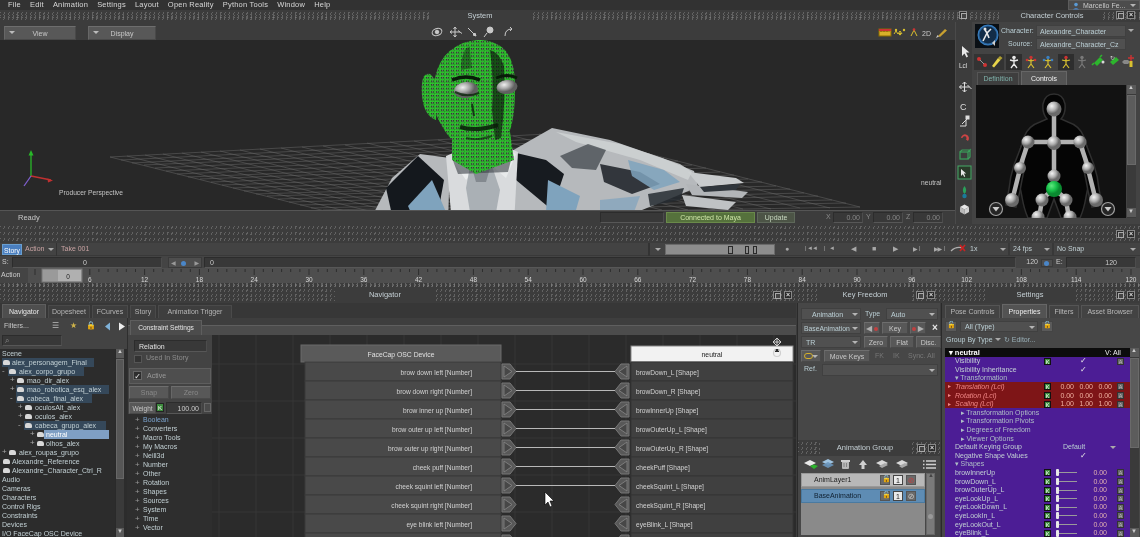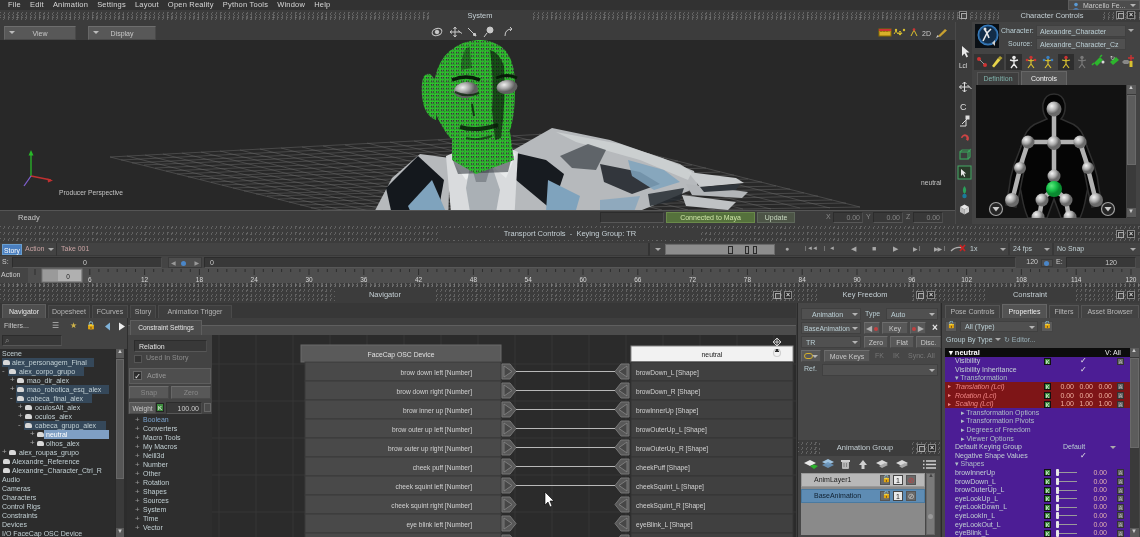--- a/index.html
+++ b/index.html
@@ -334,21 +334,20 @@
 <div class="abs" style="left:757px;top:1px;width:38px;height:11px;background:#4c5446;border:1px solid #5e685a;color:#c8d8c0;font-size:7px;text-align:center;line-height:10px;">Update</div>
 <span class="abs" style="left:826px;top:2px;font-size:7px;color:#888;">X</span>
 <div class="abs sunk" style="left:833px;top:1px;width:30px;height:11px;color:#888;font-size:7px;text-align:right;line-height:10px;"><span style="margin-right:2px;">0.00</span></div>
 <span class="abs" style="left:866px;top:2px;font-size:7px;color:#888;">Y</span>
 <div class="abs sunk" style="left:873px;top:1px;width:30px;height:11px;color:#888;font-size:7px;text-align:right;line-height:10px;"><span style="margin-right:2px;">0.00</span></div>
 <span class="abs" style="left:906px;top:2px;font-size:7px;color:#888;">Z</span>
 <div class="abs sunk" style="left:913px;top:1px;width:30px;height:11px;color:#888;font-size:7px;text-align:right;line-height:10px;"><span style="margin-right:2px;">0.00</span></div>
 </div>
 
 <div class="abs hatch" style="left:0;top:224px;width:1140px;height:19px;"></div>
-<div class="abs ptitle" style="left:440px;top:228px;width:260px;">Transport Controls&nbsp;&nbsp;-&nbsp;&nbsp;Keying Group: TR</div>
 <div class="floatico" style="left:1116px;top:230px;"></div>
 <div class="xico" style="left:1127px;top:230px;">×</div>
 
 <div class="abs" style="left:0;top:243px;width:1140px;height:40px;background:#444;" id="transport">
       <div class="abs" style="left:0;top:0;width:1140px;height:13px;background:#434343;border-bottom:1px solid #393939;"></div>
       <div class="abs" style="left:2px;top:1px;width:20px;height:11px;background:#4a7fc0;color:#fff;font-size:6.8px;text-align:center;line-height:11px;border:1px solid #6a9fd0;">Story</div>
       <span class="abs" style="left:25px;top:2px;font-size:7px;color:#c9a3a3;">Action</span>
       <span class="abs" style="left:48px;top:5px;width:0;height:0;border:3px solid transparent;border-top-color:#aaa;"></span>
       <div class="abs" style="left:56px;top:0;width:1px;height:13px;background:#333;"></div>
       <span class="abs" style="left:61px;top:2px;font-size:7px;color:#c9a3a3;">Take 001</span>
@@ -429,21 +428,21 @@
         <text x="1021.4" y="13.5" font-size="6.5" fill="#d8d8d8" text-anchor="middle" font-family="Liberation Sans">108</text>
         <text x="1076.2" y="13.5" font-size="6.5" fill="#d8d8d8" text-anchor="middle" font-family="Liberation Sans">114</text>
         <text x="1131.0" y="13.5" font-size="6.5" fill="#d8d8d8" text-anchor="middle" font-family="Liberation Sans">120</text>
       </svg>
     </div>
 
 <div class="abs hatch" style="left:0;top:283px;width:1140px;height:4px;"></div>
 <div class="abs hatch" style="left:0;top:287px;width:1140px;height:16px;"></div>
 <div class="abs ptitle" style="left:335px;top:289px;width:100px;">Navigator</div>
 <div class="abs ptitle" style="left:820px;top:289px;width:90px;">Key Freedom</div>
-<div class="abs ptitle" style="left:985px;top:289px;width:90px;">Constraint</div>
+<div class="abs ptitle" style="left:985px;top:289px;width:90px;">Settings</div>
 <div class="floatico" style="left:773px;top:291px;"></div>
     <div class="xico" style="left:784px;top:291px;">×</div>
 <div class="floatico" style="left:916px;top:291px;"></div>
     <div class="xico" style="left:927px;top:291px;">×</div>
 <div class="floatico" style="left:1116px;top:291px;"></div>
     <div class="xico" style="left:1127px;top:291px;">×</div>
 
 <div class="abs" style="left:0;top:303px;width:796px;height:234px;background:#3e3e3e;" id="navarea">
 <div class="abs" style="left:0;top:0;width:796px;height:15px;background:#373737;"></div>
 <div class="abs" style="left:2px;top:1px;width:44px;height:14px;background:#4e4e4e;border:1px solid #5e5e5e;border-bottom:none;color:#e8e8e8;font-size:7px;text-align:center;line-height:13px;">Navigator</div>

